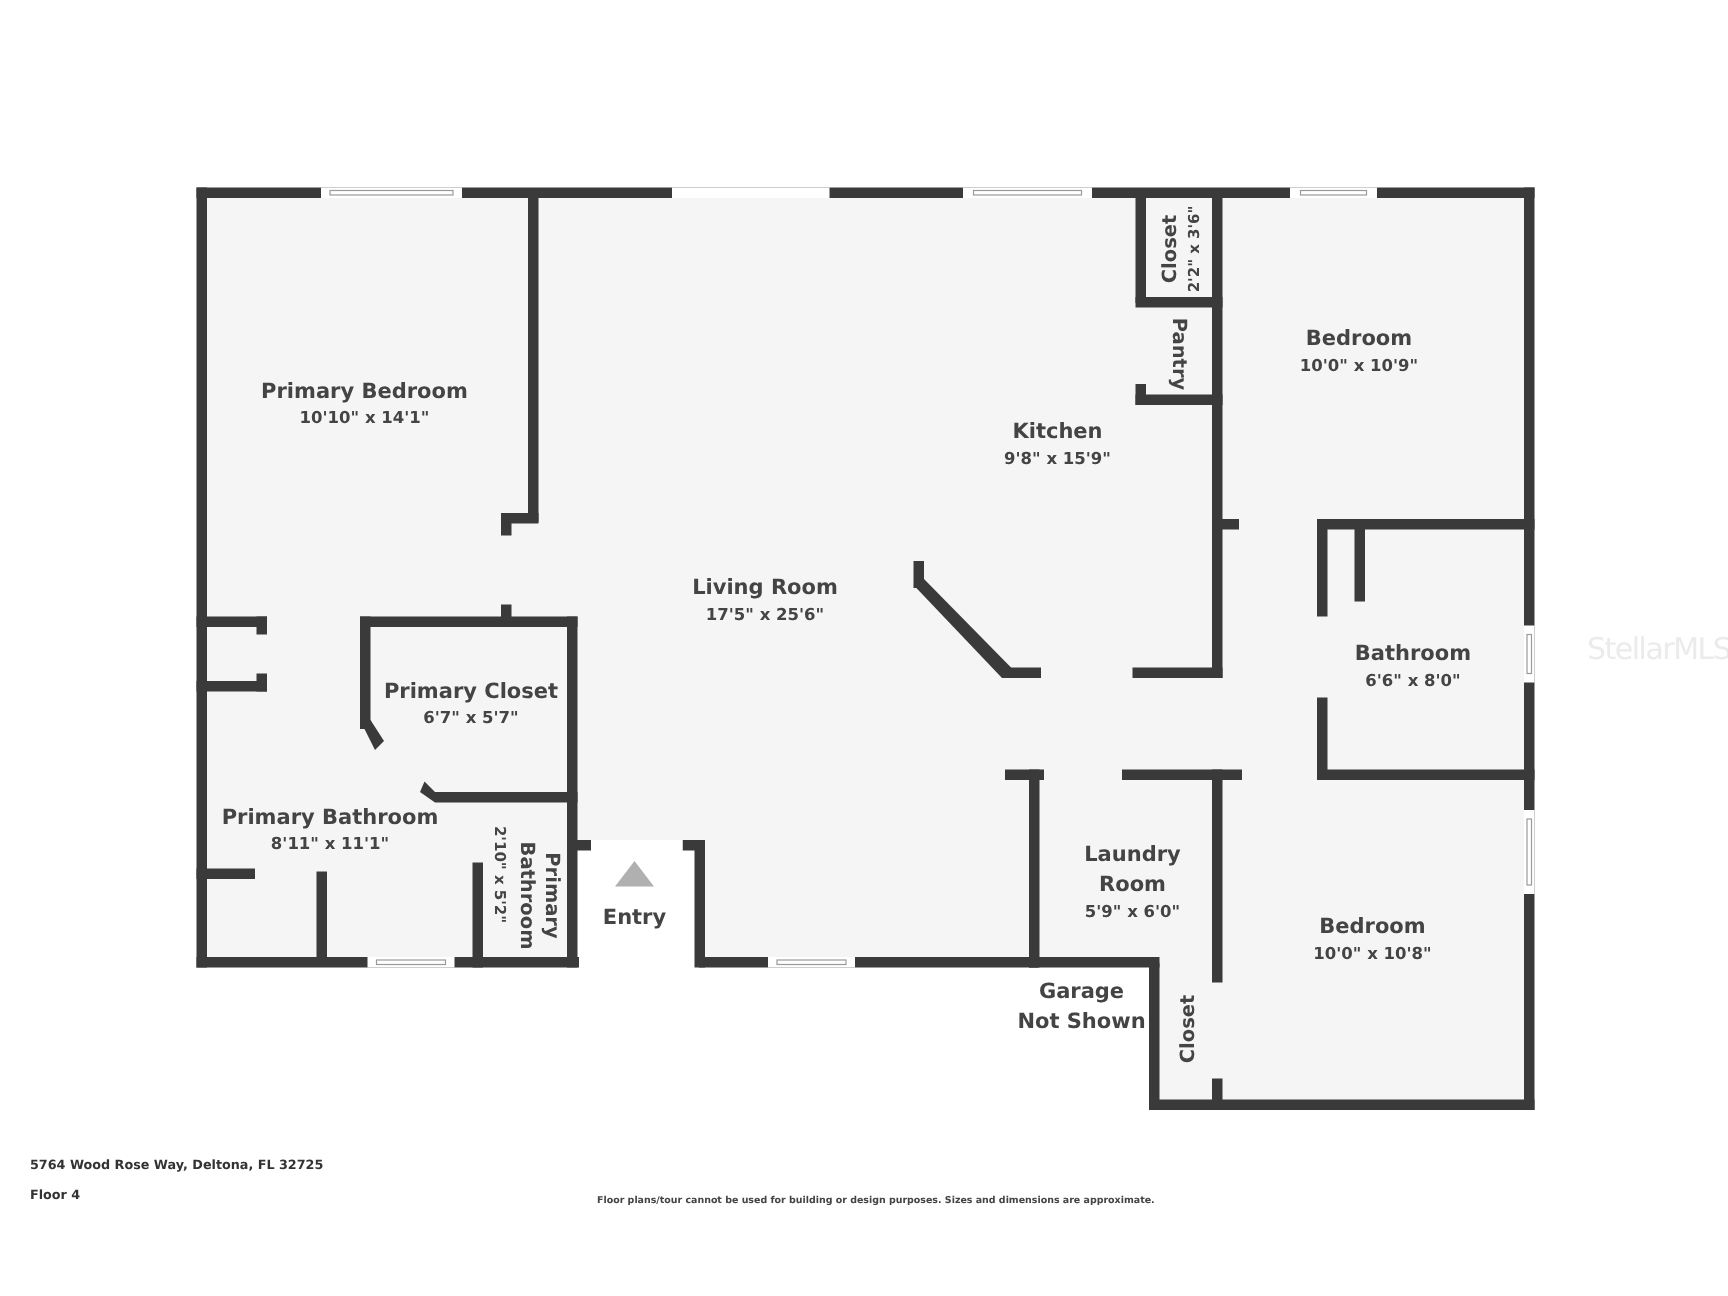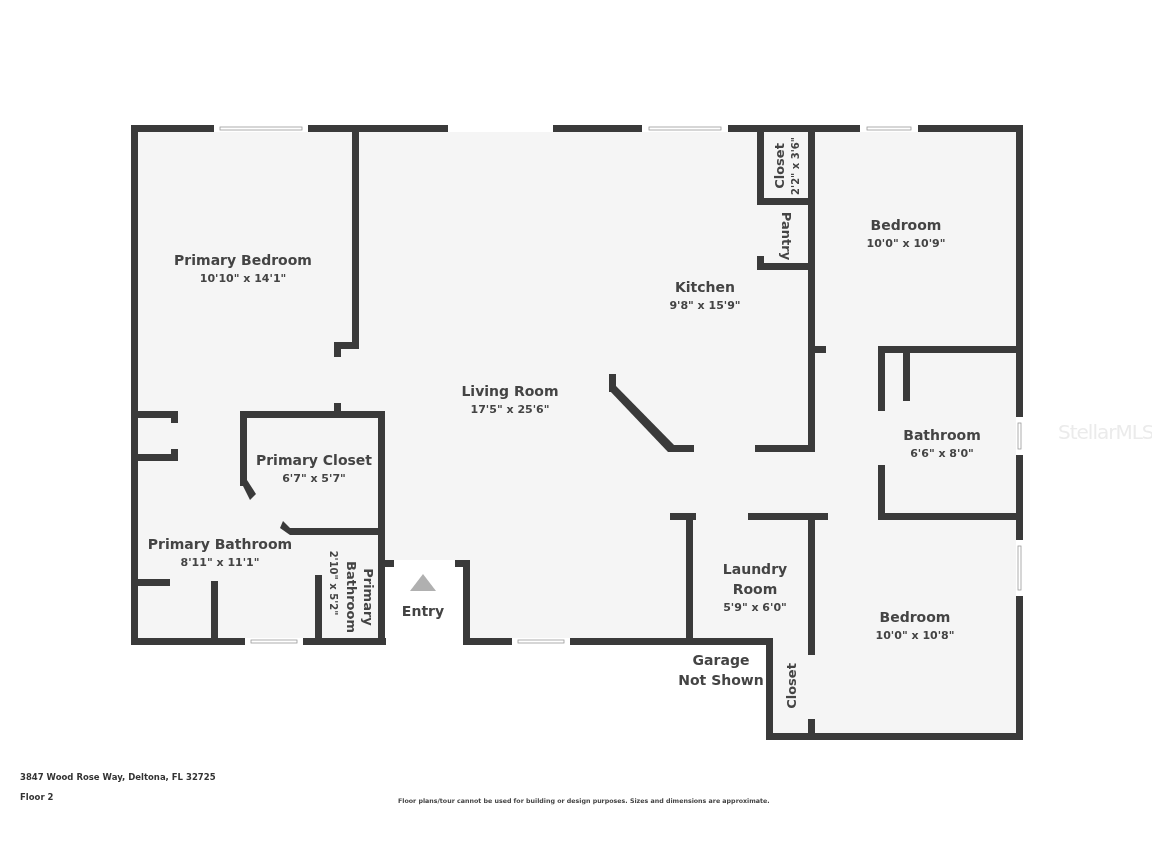--- a/index.html
+++ b/index.html
@@ -168,15 +168,15 @@
   <g>
     <text class="room-name" transform="translate(796,686) rotate(-90)" style="font-size:13px">Closet</text>
   </g>
   <g>
     <text class="room-name" x="721" y="665">Garage</text>
     <text class="room-name" x="721" y="685">Not Shown</text>
   </g>
 </svg>
 
 <div id="watermark">StellarMLS</div>
-<div id="address" class="footer-text">3847 Wood Rose Way, Deltona, FL 32725</div>
-<div id="floor-label" class="footer-text">Floor 2</div>
+<div id="address" class="footer-text">5764 Wood Rose Way, Deltona, FL 32725</div>
+<div id="floor-label" class="footer-text">Floor 4</div>
 <div id="disclaimer" class="footer-text">Floor plans/tour cannot be used for building or design purposes. Sizes and dimensions are approximate.</div>
 
 </body></html>

